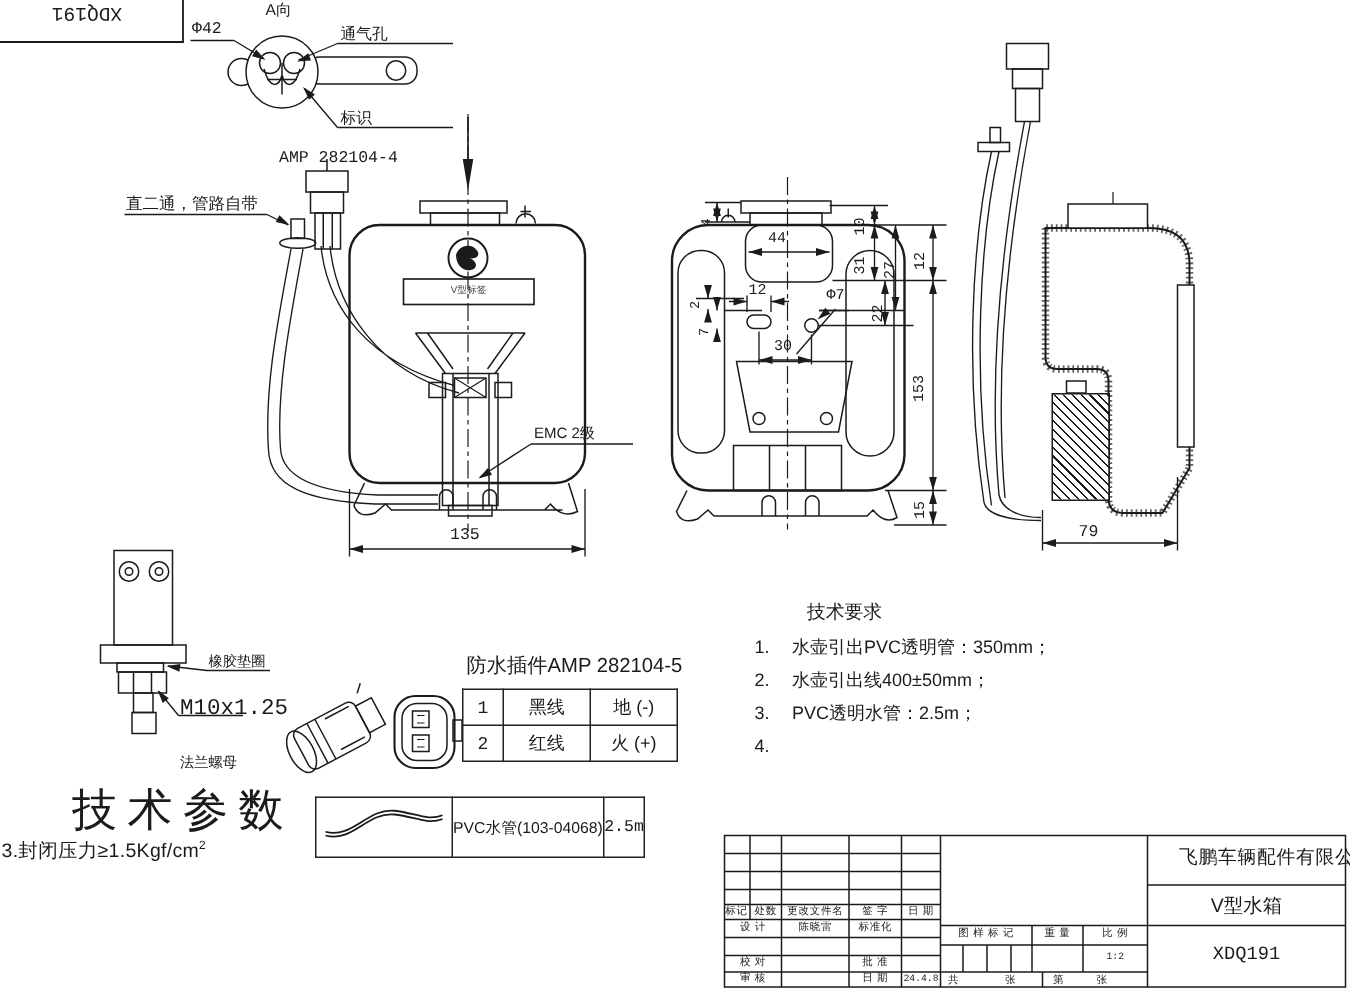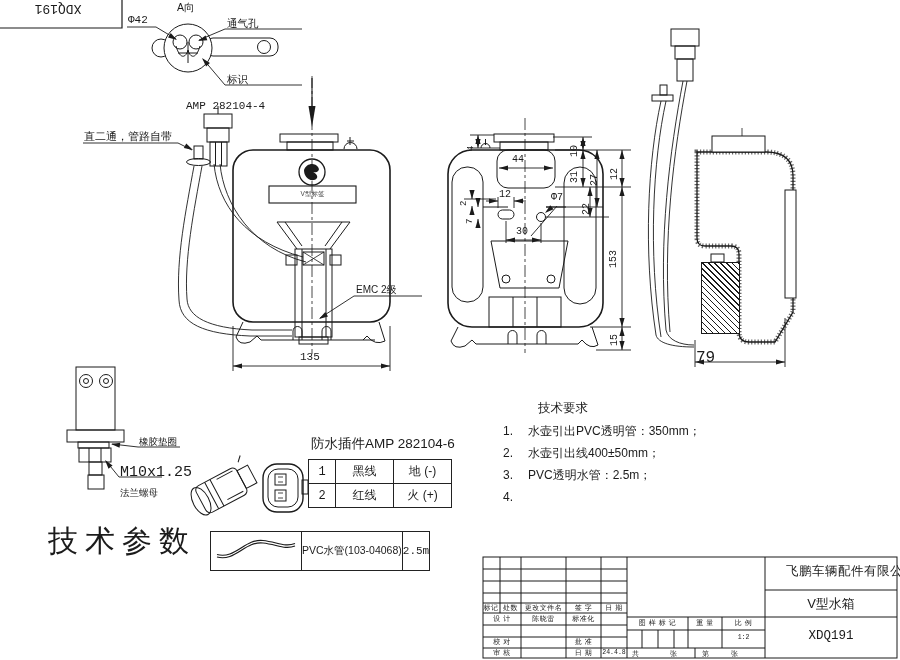--- a/index.html
+++ b/index.html
@@ -244,28 +244,29 @@
 <div class="lbl mono" style="left:551px;top:193px;font-size:10px">Φ7</div>
 <div class="lbl mono dimv" style="left:582px;top:215px;font-size:10px">22</div>
 <div class="lbl mono dimv" style="left:610px;top:180px;font-size:10px">12</div>
 <div class="lbl mono dimv" style="left:609px;top:268px;font-size:10px">153</div>
 <div class="lbl mono dimv" style="left:610px;top:346px;font-size:10px">15</div>
 <div class="lbl mono" style="left:499px;top:190px;font-size:10px">12</div>
 <div class="lbl mono" style="left:516px;top:227px;font-size:10px">30</div>
 <div class="lbl mono dimv" style="left:466px;top:224px;font-size:9px">7</div>
 <div class="lbl mono dimv" style="left:460px;top:206px;font-size:9px">2</div>
 
-<div class="lbl mono" style="left:696px;top:350px;font-size:16px">79</div>
+<div class="lbl mono" style="left:719px;top:350px;font-size:11px">79</div>
 
 <div class="lbl" style="left:139px;top:437px;font-size:9.5px">橡胶垫圈</div>
 <div class="lbl mono" style="left:120px;top:465px;font-size:15px">M10x1.25</div>
-<div class="lbl" style="left:120px;top:488px;font-size:9.5px">法兰螺母</div>
+<div class="lbl" style="left:120px;top:504px;font-size:9.5px">法兰螺母</div>
 
 <div class="lbl" style="left:48px;top:526px;font-size:30px;letter-spacing:7px">技术参数</div>
 <div class="lbl" style="left:1px;top:560px;width:200px">
+  <div class="par-item"><span>3.封闭压力≥1.5Kgf/cm</span><sup>2</sup></div>
 </div>
 
 <div class="lbl" style="left:538px;top:402px;font-size:12.5px">技术要求</div>
 <div class="lbl" style="left:503px;top:425px;width:260px">
   <div class="req-item">
         <span class="no">1.</span>
         <span>水壶引出PVC透明管：350mm；</span>
       </div>
   <div class="req-item">
         <span class="no">2.</span>
@@ -273,21 +274,21 @@
       </div>
   <div class="req-item">
         <span class="no">3.</span>
         <span>PVC透明水管：2.5m；</span>
       </div>
   <div class="req-item">
         <span class="no">4.</span>
       </div>
 </div>
 
-<div class="lbl" style="left:311px;top:437px;font-size:13.5px">防水插件AMP 282104-6</div>
+<div class="lbl" style="left:311px;top:437px;font-size:13.5px">防水插件AMP 282104-5</div>
 <table class="spec" style="left:308px;top:459px">
   <tbody>
         <tr style="height:24px">
     <td style="width:26px;font-size:12px" class="mono">1</td>
     <td style="width:57px;font-size:12px">黑线</td>
     <td style="width:57px;font-size:12px">地 (-)</td>
   </tr>
   <tr style="height:24px">
     <td class="mono" style="font-size:12px">2</td>
     <td style="font-size:12px">红线</td>

